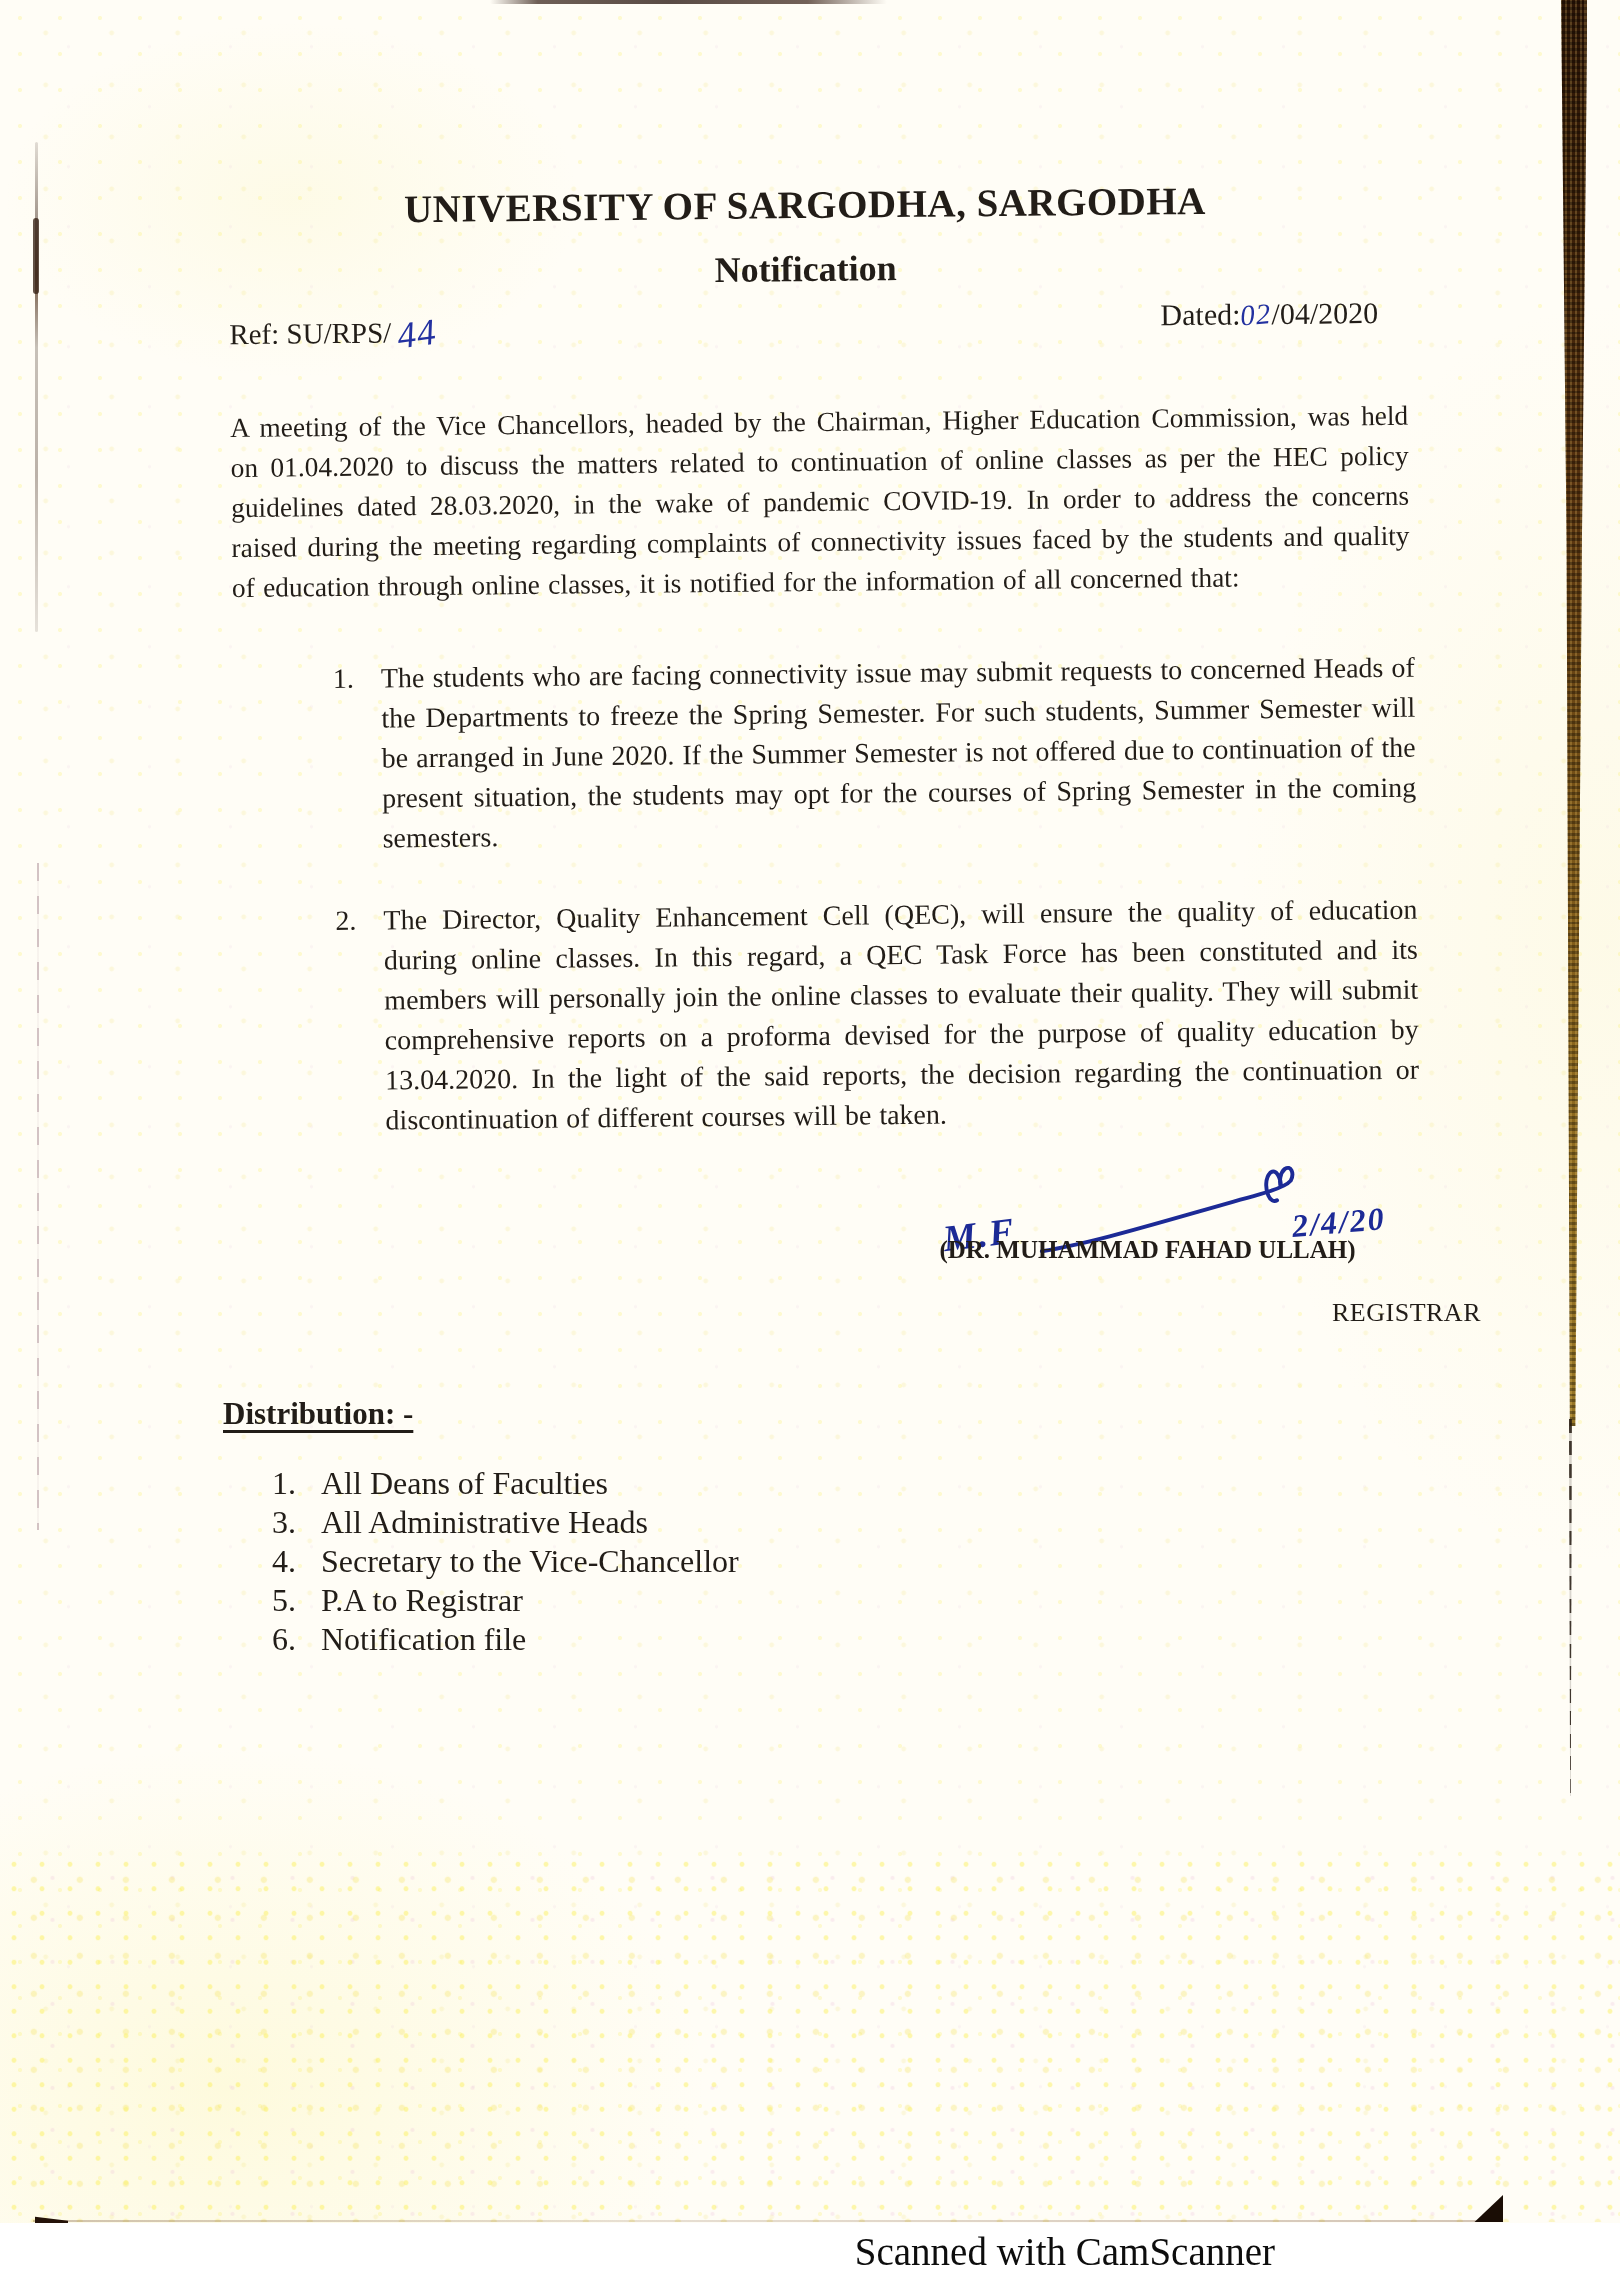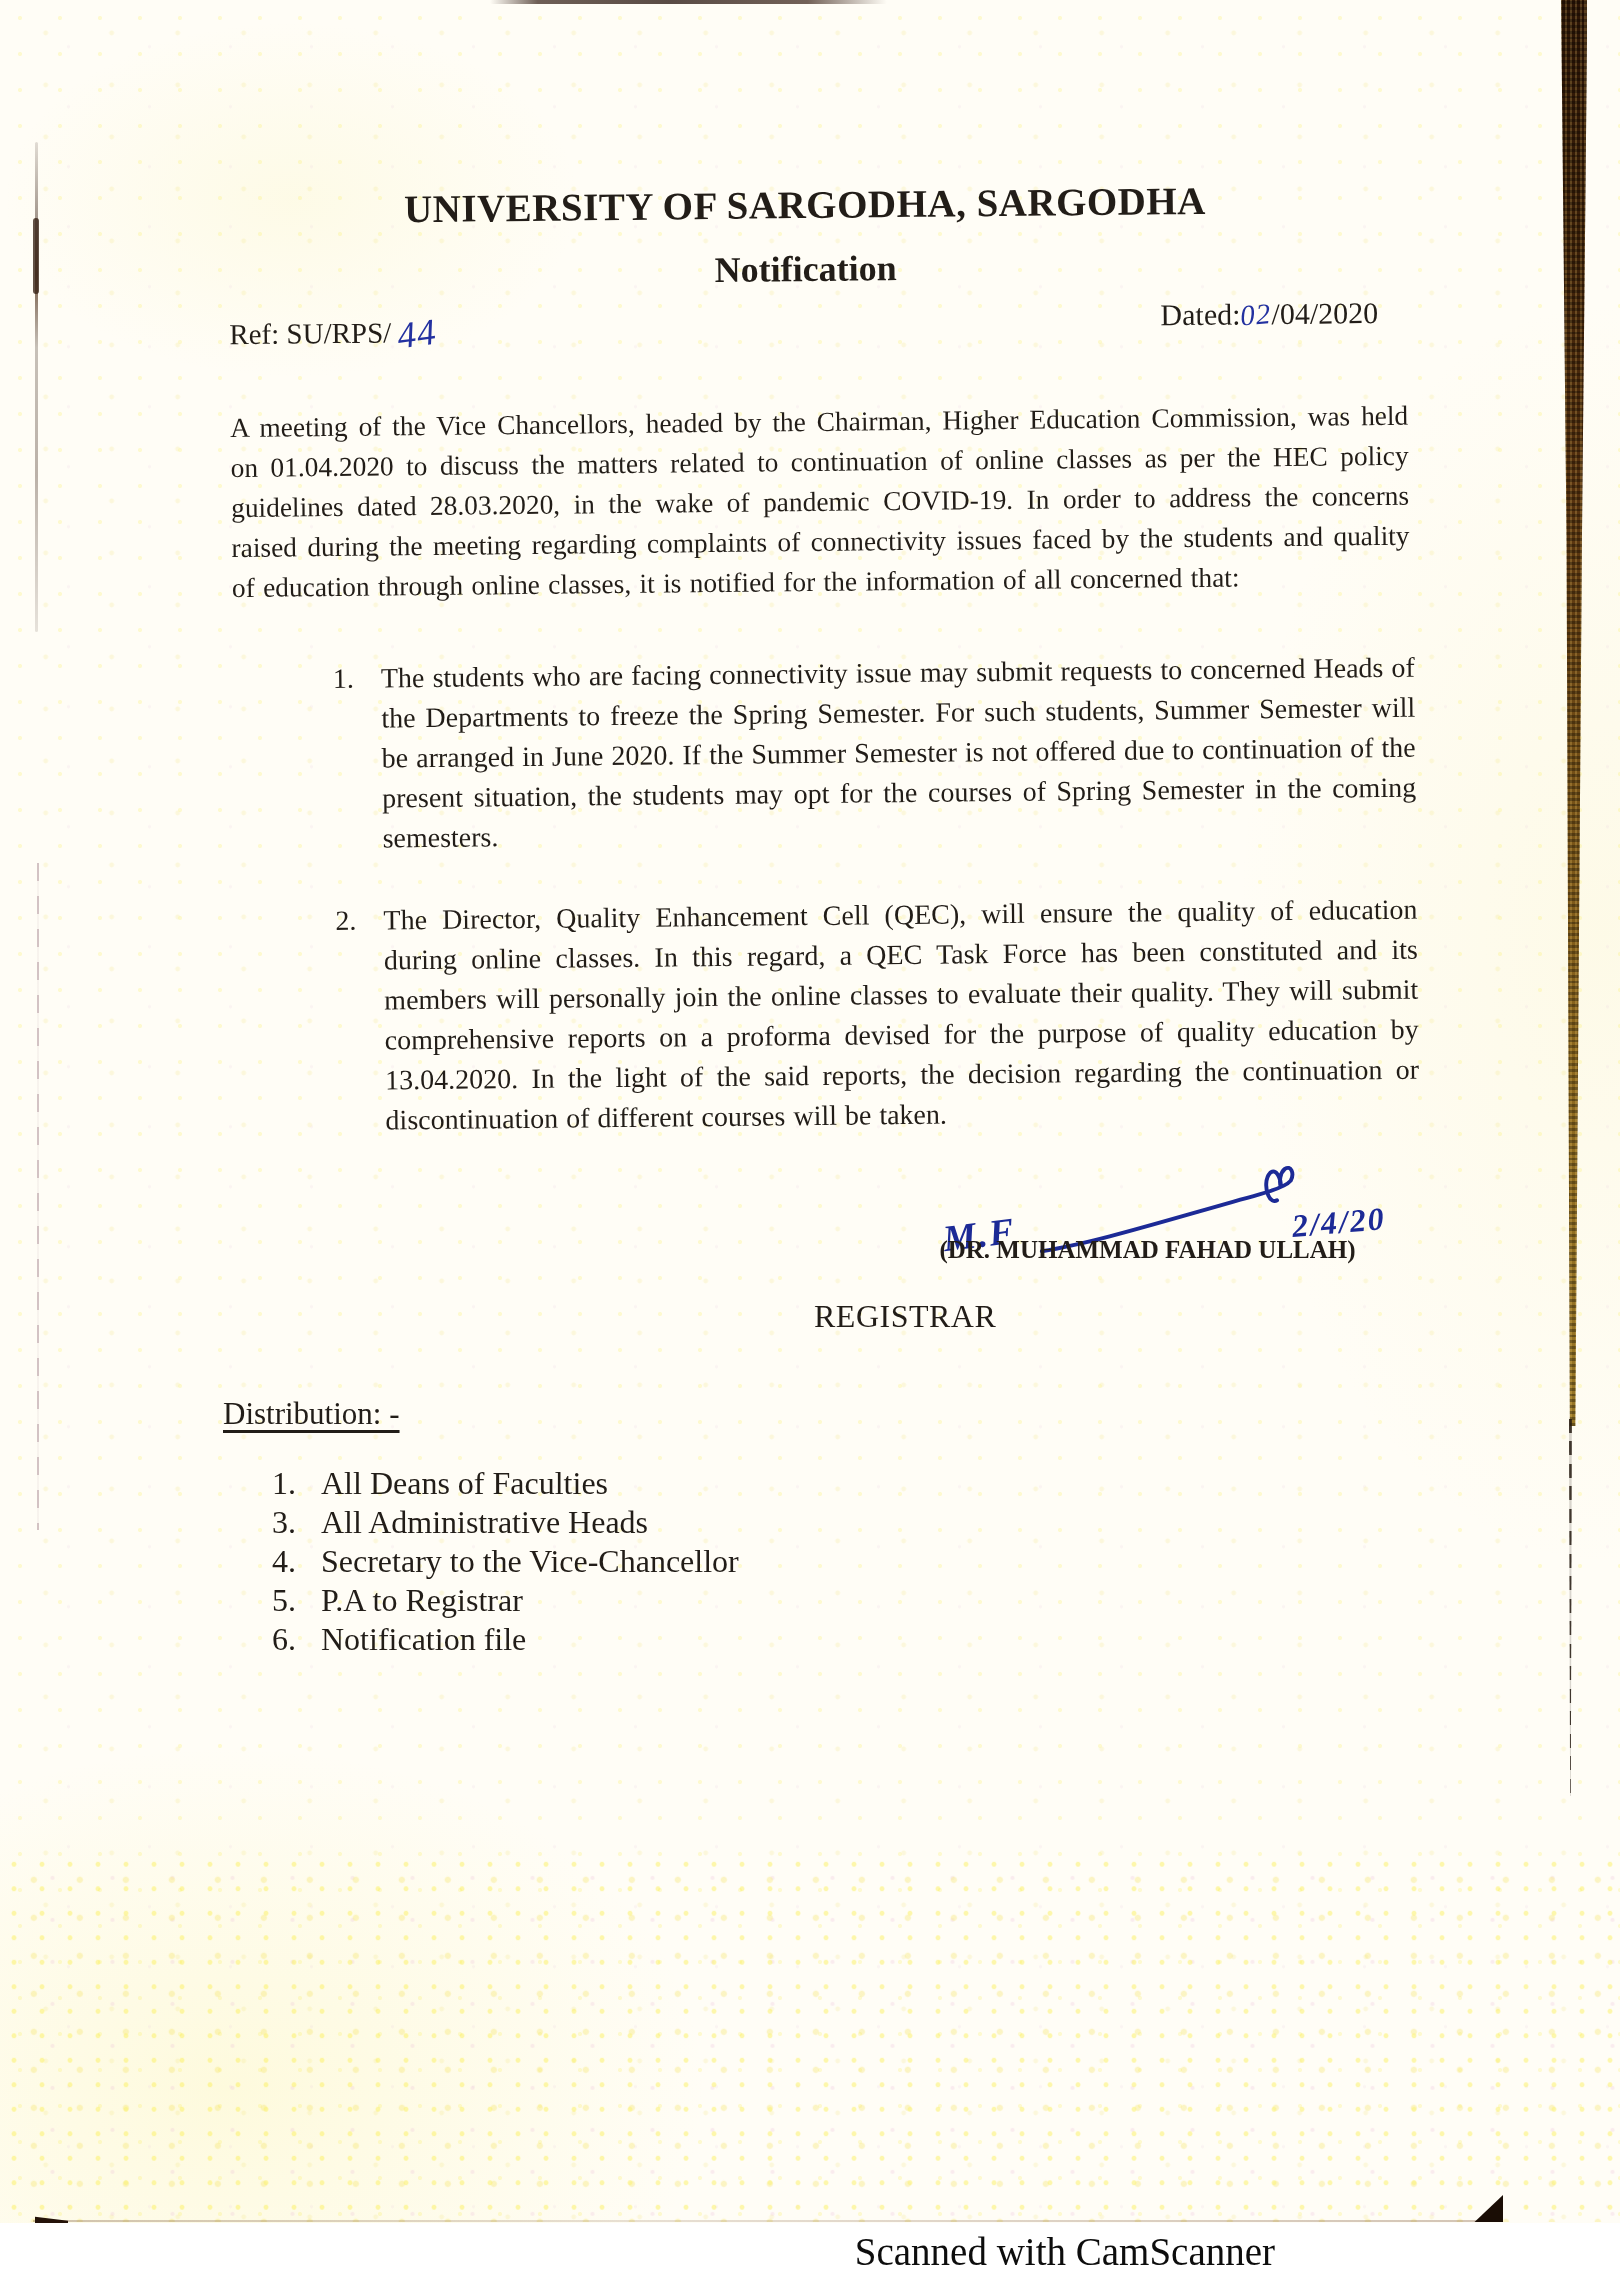--- a/index.html
+++ b/index.html
@@ -127,26 +127,26 @@
     position:absolute;left:1292px;top:1204px;
     color:#1c2a96;font-style:italic;font-size:32px;font-weight:bold;
     transform:rotate(-5deg);letter-spacing:2px;white-space:nowrap;
   }
   .sig-name{
     position:absolute;left:814px;top:1236px;width:667px;
     text-align:center;font-weight:bold;font-size:25px;white-space:nowrap;
   }
   .sig-designation{
     position:absolute;left:814px;top:1298px;width:667px;
-    text-align:left;font-size:32px;letter-spacing:0.5px;
+    text-align:right;font-size:26px;letter-spacing:0.5px;
   }
   
   .dist-heading{
     position:absolute;left:223px;top:1396px;
-    font-weight:normal;font-size:31px;
+    font-weight:bold;font-size:31px;
     text-decoration:underline;text-decoration-thickness:2.9px;text-underline-offset:5.9px;
   }
   .dist-list{position:absolute;left:272px;top:1464px;width:882px;font-size:32px;line-height:39px;}
   .dist-row{position:relative;display:block;}
   .dist-num{display:inline-block;width:49px;}
   
   .footer-strip{
     position:absolute;left:0;top:2223px;width:1319px;height:70px;background:#ffffff;
   }
   .watermark{

